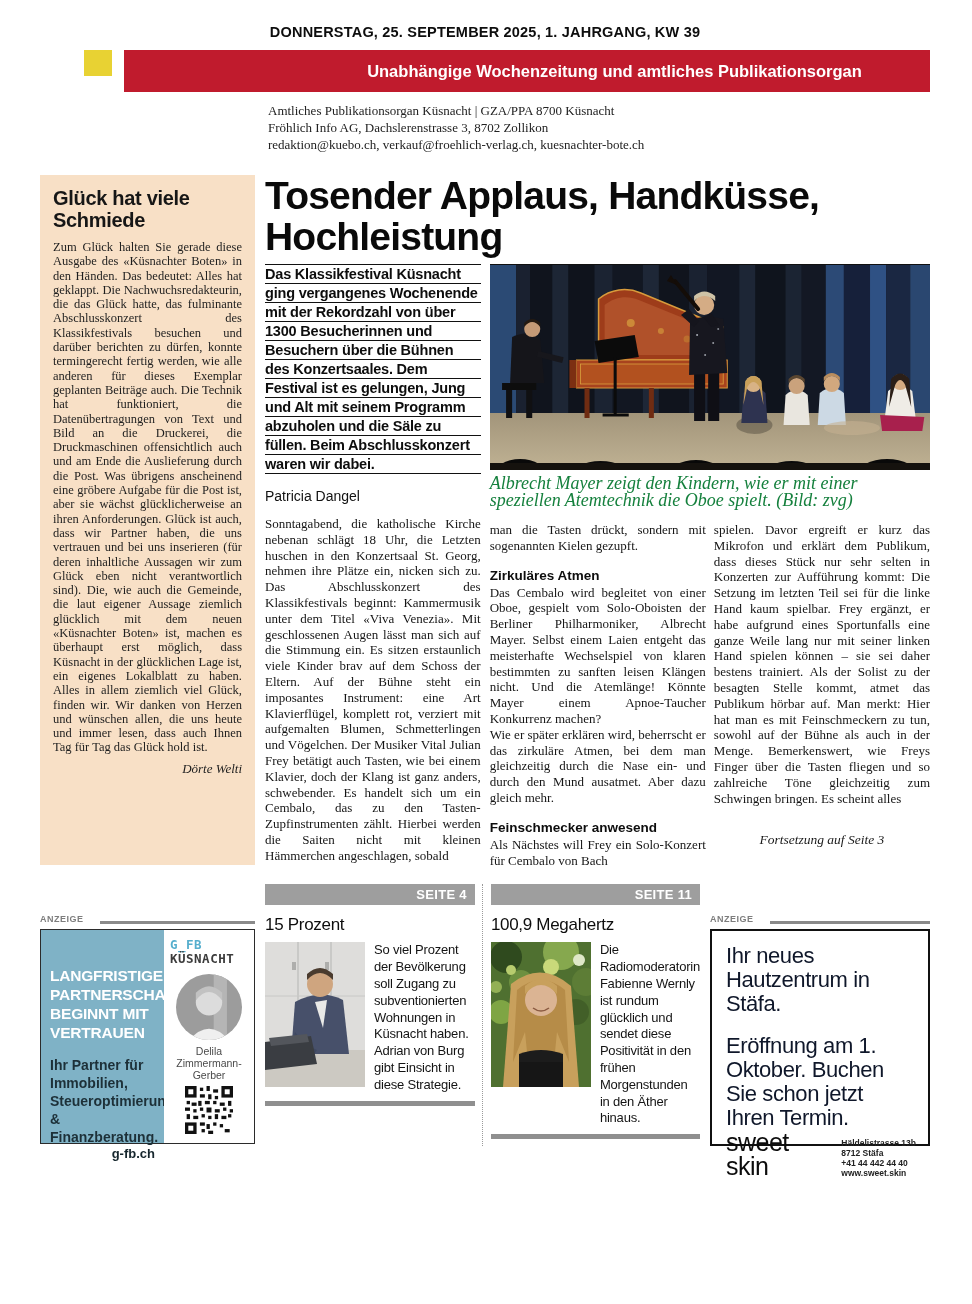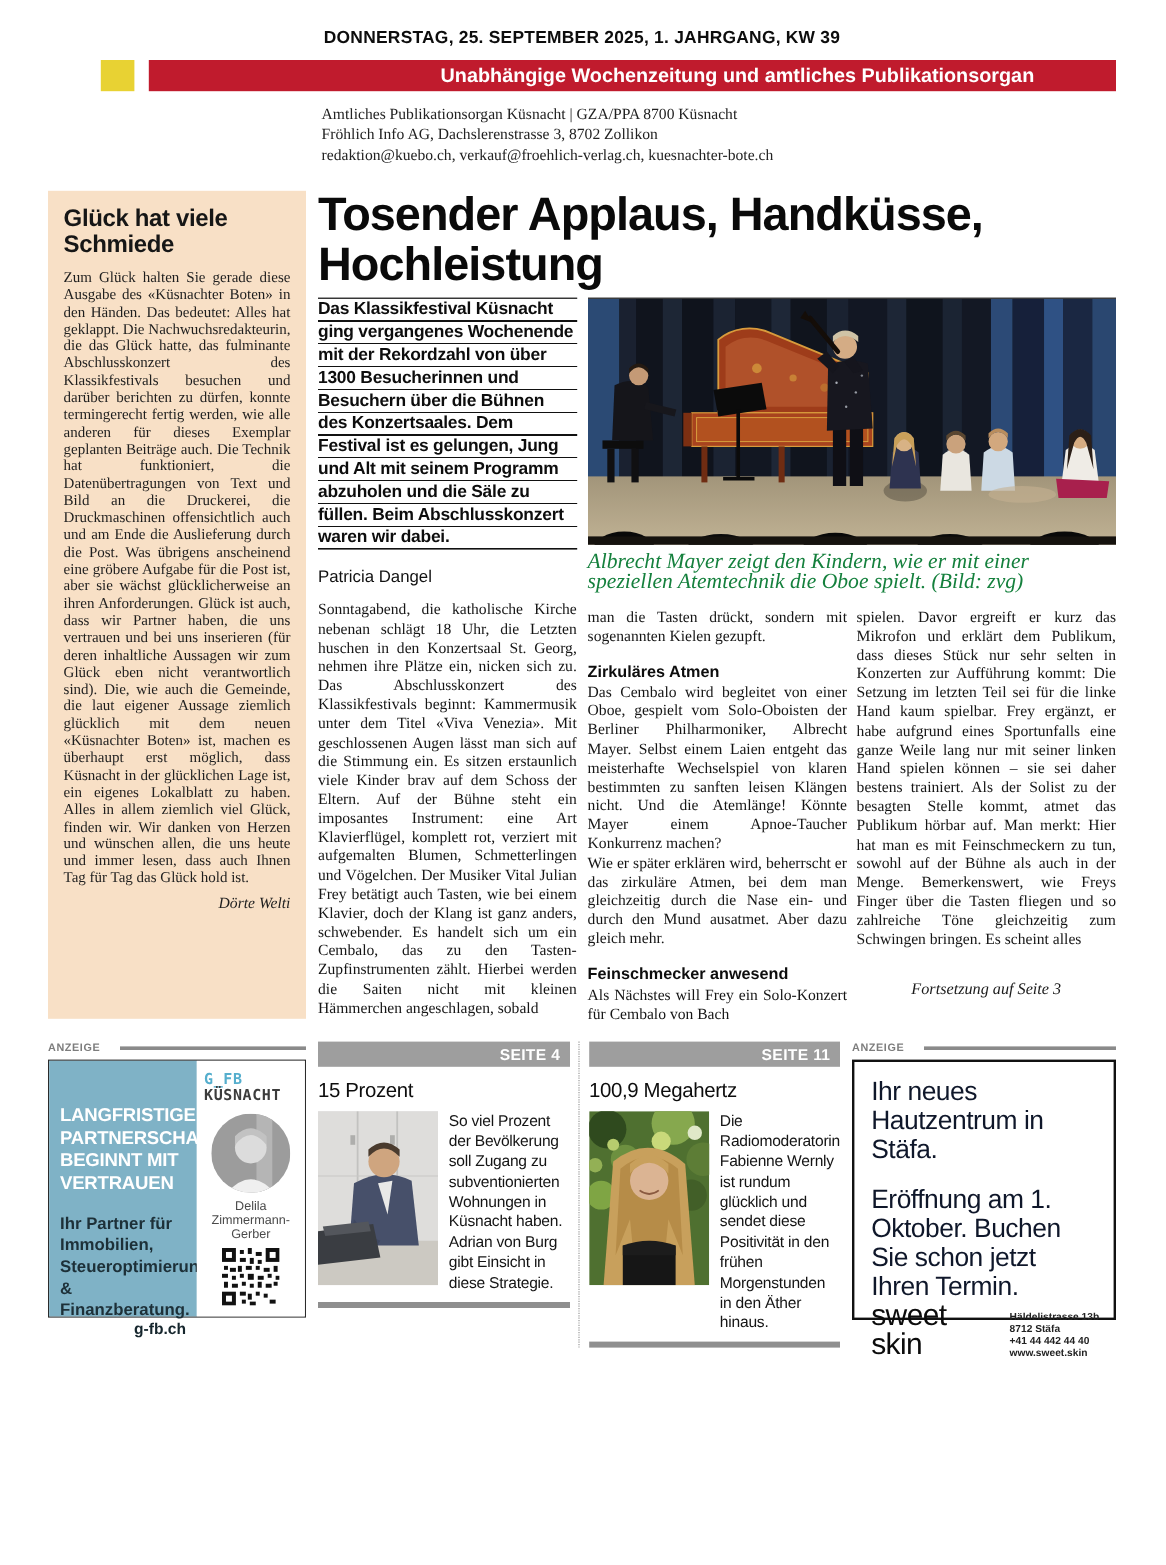--- a/index.html
+++ b/index.html
@@ -3,21 +3,21 @@
 <meta charset="utf-8">
 <style>
   * { margin:0; padding:0; box-sizing:border-box; }
   html,body { background:#ffffff; }
   body { width:972px; height:1304px; overflow:hidden; font-family:"Liberation Sans", sans-serif; color:#111; }
   .page { width:972px; height:1304px; padding:24px 42px 0 40px; position:relative;border-radius:22px; }
 
   
   .dateline { text-align:center; font-weight:bold; font-size:14.5px; letter-spacing:0.2px; color:#0d0d0d; }
   .masthead-title { font-family:"Liberation Serif", serif; font-size:122px; line-height:108px; letter-spacing:-2px; white-space:nowrap; text-align:center; margin-top:14px; color:#000; }
-  .tagline-row { display:flex; margin-top:10px; height:26px;padding-left:44px; }
+  .tagline-row { display:flex; margin-top:10px; height:42px;padding-left:44px; }
   .tagline-square { width:28px; height:26px; background:#e8d233; flex:none; }
   .tagline-gap { width:12px; flex:none; }
   .tagline-bar { flex:1; background:#c01b2d; color:#fff; font-weight:bold; font-size:16.5px; display:flex; align-items:center; justify-content:center; padding-left:175px; }
   .imprint { margin:10px 0 0 228px; font-family:"Liberation Serif", serif; font-size:13px; line-height:17px; color:#222; }
 
   
   .middle { display:grid; grid-template-columns:215px 1fr; column-gap:10px; margin-top:22px; min-height:692px; align-items:start; }
 
   
   .editorial { background:#f8e0c6; padding:13px 13px 14px 13px; min-height:690px; }
@@ -35,21 +35,21 @@
   .bodytext { font-family:"Liberation Serif", serif; font-size:13px; line-height:15.8px; text-align:justify; color:#151515; hyphens:auto; }
   .photo-area { grid-column:2 / 4; border-top:1.5px solid #111; }
   .stage-photo { display:block; width:100%; height:205px; }
   .caption { font-family:"Liberation Serif", serif; font-style:italic; font-size:18px; line-height:17px; color:#15803d; margin:5px 0 10px 0; }
   .cols23 { display:grid; grid-template-columns:1fr 1fr; column-gap:8px;margin-top:13px; }
   .subhead { font-size:13.5px; font-weight:bold; margin:14px 0 2px 0; color:#0d0d0d; }
   .continuation { font-family:"Liberation Serif", serif; font-style:italic; font-size:13.5px; text-align:center; margin-top:26px; color:#1a1a1a; }
 
   
   .bottom { display:grid; grid-template-columns:215px 1fr 220px; column-gap:10px; margin-top:16px; }
-  .anzeige-row { display:flex; align-items:center; gap:16px; margin-bottom:5px; }
+  .anzeige-row { display:flex; align-items:flex-end; gap:16px; margin-bottom:5px;margin-top:30px; }
   .anzeige-label { font-size:9px; font-weight:bold; letter-spacing:0.5px; color:#7d7d7d; }
   .anzeige-line { flex:1; height:3px; background:#8a8a8a; }
 
   
   .ad-left { border:1.5px solid #2b2b2b; height:215px; display:flex; }
   .ad-left-blue { width:123px; flex:none; background:#7fb2c6; padding:10px 9px; display:flex; flex-direction:column; }
   .ad-left-slogan { color:#fff; font-weight:bold; font-size:15.5px; line-height:19px; letter-spacing:-0.2px; margin-top:26px; }
   .ad-left-sub { color:#1d3038; font-weight:bold; font-size:14px; line-height:18px; margin-top:14px; }
   .ad-left-url { color:#16262d; font-weight:bold; font-size:13px; text-align:right; margin-top:auto; }
   .ad-left-white { flex:1; background:#fff; padding:8px 6px; display:flex; flex-direction:column; align-items:center; }

